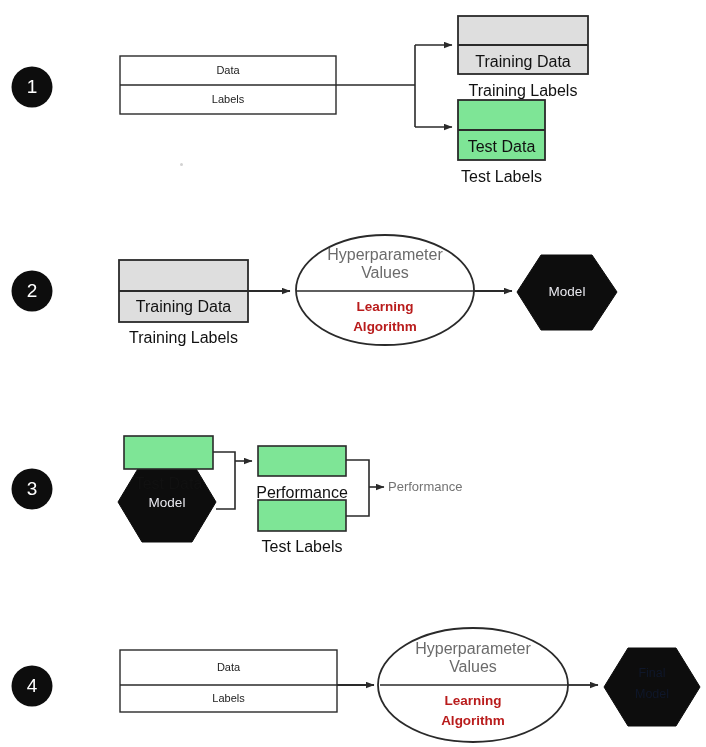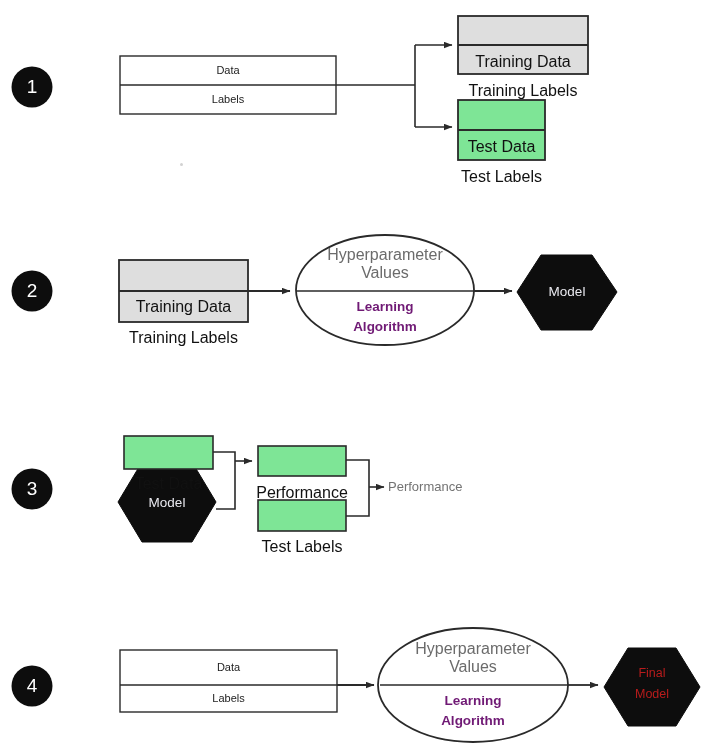--- a/index.html
+++ b/index.html
@@ -49,30 +49,30 @@
   }
   .box-label-lg {
     color: #222222;
     font-size: 11px;
   }
   .hex-label {
     color: #e9e9ef;
     font-size: 13.5px;
   }
   .hex-label-sm {
-    color: #b91c1c;
+    color: #0f172a;
     font-size: 12.5px;
   }
   .hyper-label {
     color: #6b6b6b;
     font-size: 16px;
     font-weight: 400;
   }
   .algo-label {
-    color: #701a75;
+    color: #b91c1c;
     font-size: 13.5px;
     font-weight: bold;
   }
   .perf-label {
     color: #737373;
     font-size: 13px;
   }
   .dot-artifact {
     position: absolute;
     width: 3px;

